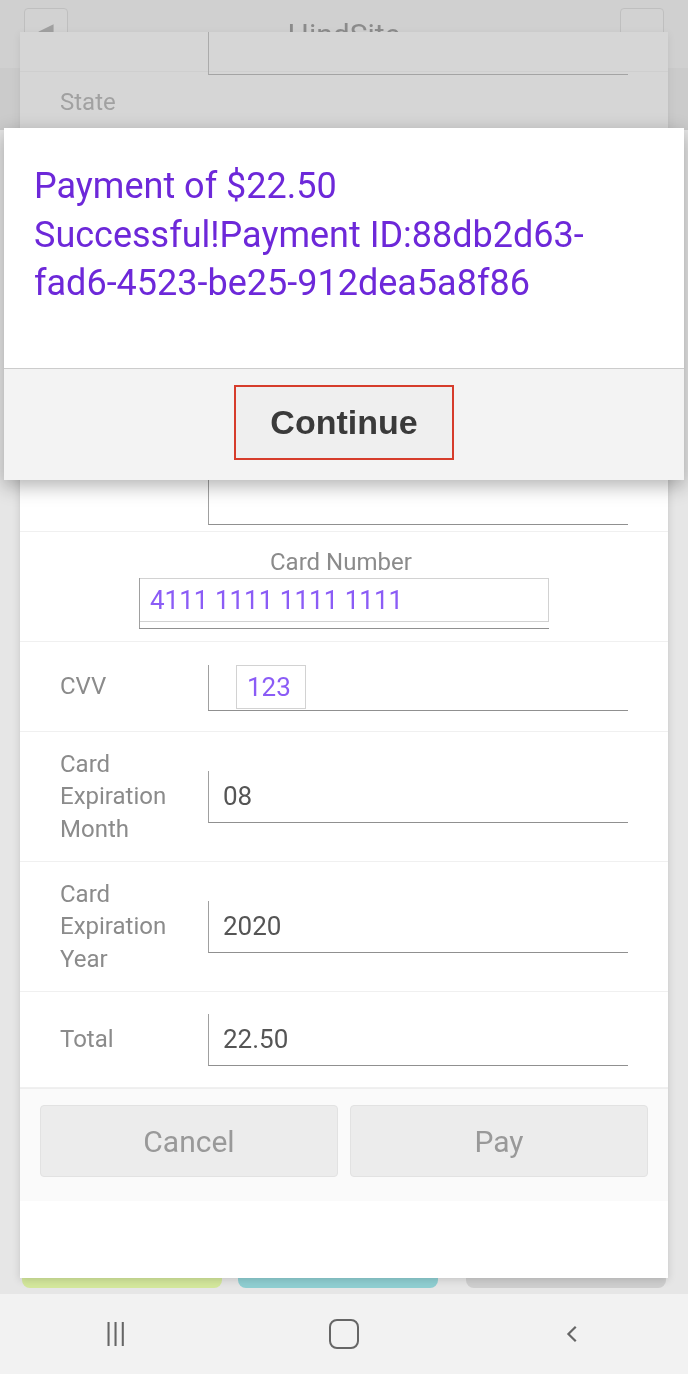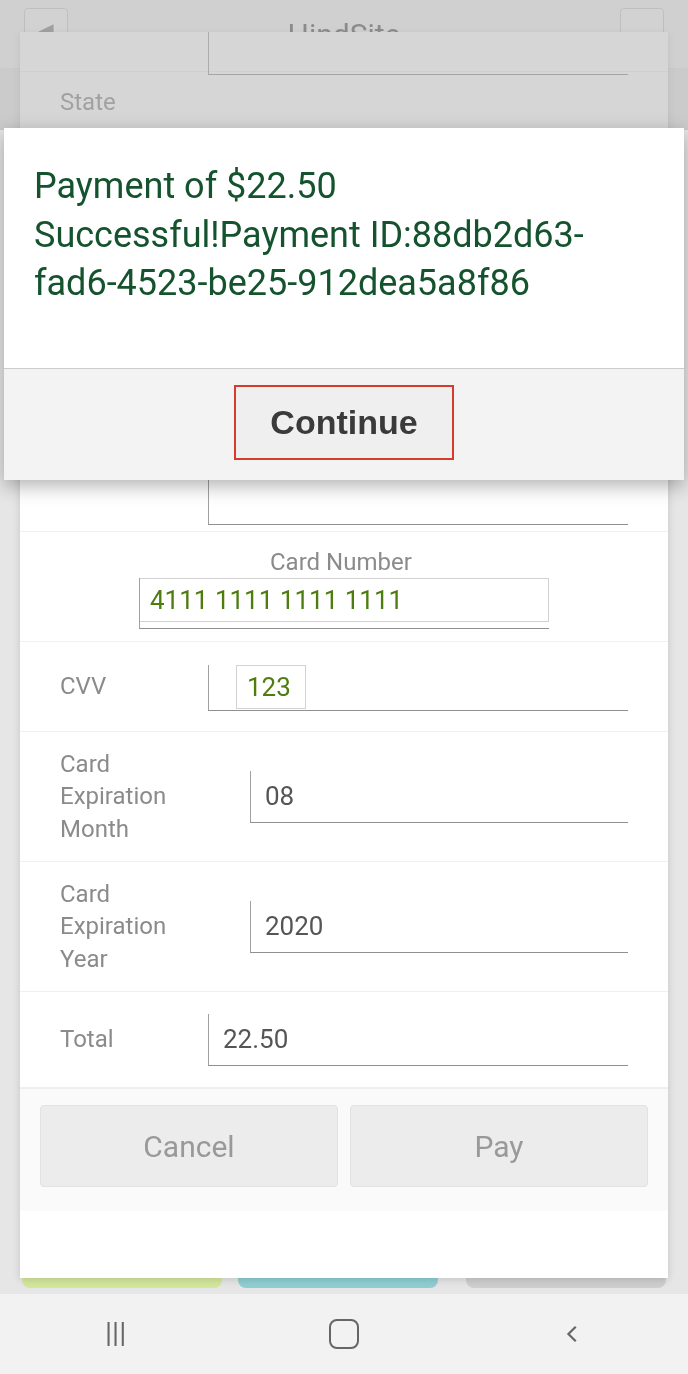--- a/index.html
+++ b/index.html
@@ -39,65 +39,65 @@
     .field {
       width: 100%; border: none;
       border-left: 1px solid #a0a0a0;
       border-bottom: 1px solid #909090;
       font-size: 26px; color: #555; background: transparent;
       padding: 10px 12px 10px 14px; min-height: 52px;
       font-family: inherit;
     }
     .boxed-field { position: relative; }
     .boxed-field input.inner {
-      border: 1px solid #d2d2d2; background: #fff; font-size: 26px; color: #4d7c0f;
+      border: 1px solid #d2d2d2; background: #fff; font-size: 26px; color: #8b5cf6;
       padding: 6px 10px; width: 410px; font-family: inherit;
     }
     .cvv-inner { width: 70px !important; margin-left: 28px; }
     .field-underline {
       position: absolute; left: 0; right: 0; bottom: -2px; height: 1px; background: #909090;
     }
     .field-left {
       position: absolute; left: 0; top: 0; bottom: -2px; width: 1px; background: #a0a0a0;
     }
 
     .city-row { height: 40px; padding-top: 0; padding-bottom: 6px; }
     .state-row { height: 62px; }
     .phone-row { height: 58px; padding-top: 6px; }
 
     .tall { min-height: 110px; flex-direction: column; }
-    .tall2 { min-height: 130px; gap: 42px; }
+    .tall2 { min-height: 130px; }
 
     .action-row {
       display: flex; gap: 12px; padding: 16px 20px 24px 20px;
       background: #fafafa; border-top: 1px solid #eee;
     }
     .action-btn {
-      flex: 1; height: 82px; background: #ececec; border: 1px solid #e2e2e2;
+      flex: 1; height: 72px; background: #ececec; border: 1px solid #e2e2e2;
       border-radius: 4px; font-size: 30px; color: #999; display: flex;
       align-items: center; justify-content: center;
     }
 
     .green-chip { position: absolute; left: 22px; bottom: 86px; width: 200px; height: 22px; background: #d4e89c; border-radius: 8px; }
     .teal-chip  { position: absolute; left: 238px; bottom: 86px; width: 200px; height: 22px; background: #8fcfd2; border-radius: 8px; }
     .gray-chip  { position: absolute; right: 22px; bottom: 86px; width: 200px; height: 22px; background: #cfcfcf; border-radius: 8px; }
 
     .scrim {
       position: absolute; inset: 0; background: rgba(180,180,180,0.55);
     }
 
     .dialog {
       position: absolute; left: 4px; right: 4px; top: 128px;
       background: #fff; box-shadow: 0 6px 18px rgba(0,0,0,0.3);
     }
     .dialog-body {
       padding: 34px 30px 60px 30px;
     }
     .dialog-text {
-      font-size: 36px; color: #14532d; line-height: 1.35;
+      font-size: 36px; color: #6d28d9; line-height: 1.35;
       word-break: break-word;
     }
     .dialog-actions {
       border-top: 1px solid #ccc; background: #f3f3f3;
       display: flex; justify-content: center; padding: 16px 0 20px 0;
     }
     .continue-btn {
       border: 2px solid #d63c2b; background: #efefef;
       font-size: 34px; font-weight: 700; color: #3a3a3a;
       padding: 16px 34px;

